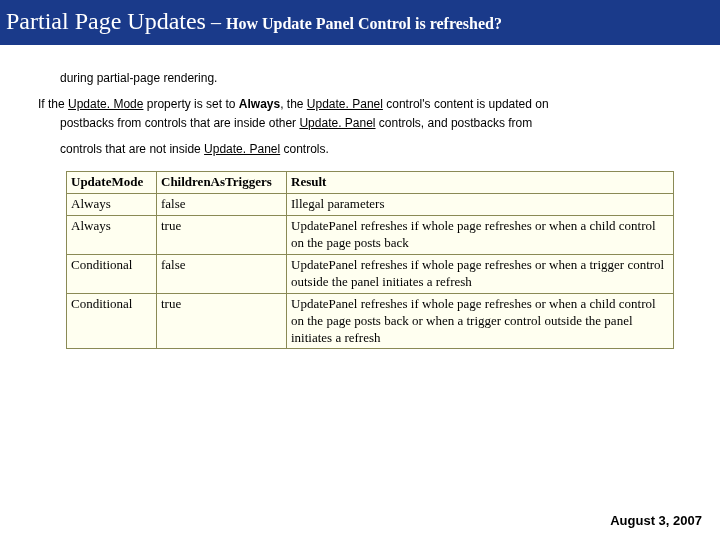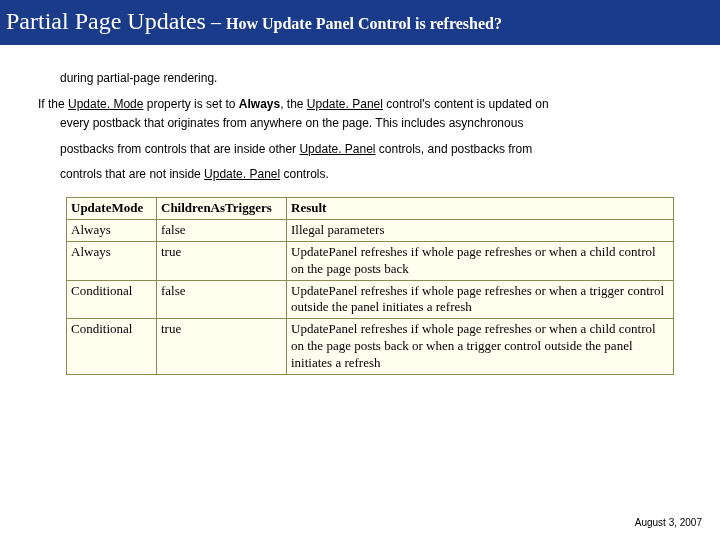--- a/index.html
+++ b/index.html
@@ -68,43 +68,40 @@
     background: #fffff0;
   }
   .col1 { width: 90px; }
   .col2 { width: 130px; }
   .col3 { }
 
   .footer-date {
     position: absolute;
     right: 18px;
     bottom: 12px;
-    font-size: 10px;
-    font-weight: normal;
+    font-size: 13px;
+    font-weight: bold;
     color: #000;
   }
 </style>
 </head>
 <body>
 
 <div class="title-bar">
   <span class="title-main">Partial Page Updates</span><span class="title-sep"> – </span><span class="title-sub">How Update Panel Control is refreshed?</span>
 </div>
 
 <div class="content">
 
   <div class="deep">
     <span>during partial-page rendering.</span>
   </div>
 
   <div class="block">
     <span>If the </span><span class="u">Update. Mode</span><span> property is set to </span><span class="bold">Always</span><span>, the </span><span class="u">Update. Panel</span><span> control's content is updated on</span>
-  </div>
-  <div class="deep">
-    <span>every postback that originates from anywhere on the page. This includes asynchronous</span>
   </div>
   <div class="deep">
     <span>postbacks from controls that are inside other </span><span class="u">Update. Panel</span><span> controls, and postbacks from</span>
   </div>
   <div class="deep">
     <span>controls that are not inside </span><span class="u">Update. Panel</span><span> controls.</span>
   </div>
 
   <div class="tbl-wrap">
     <table>

